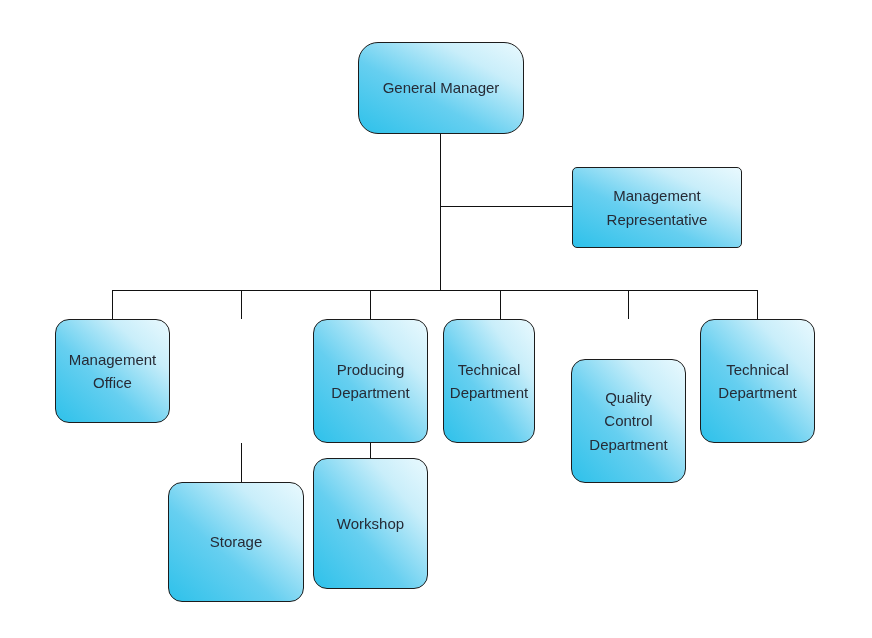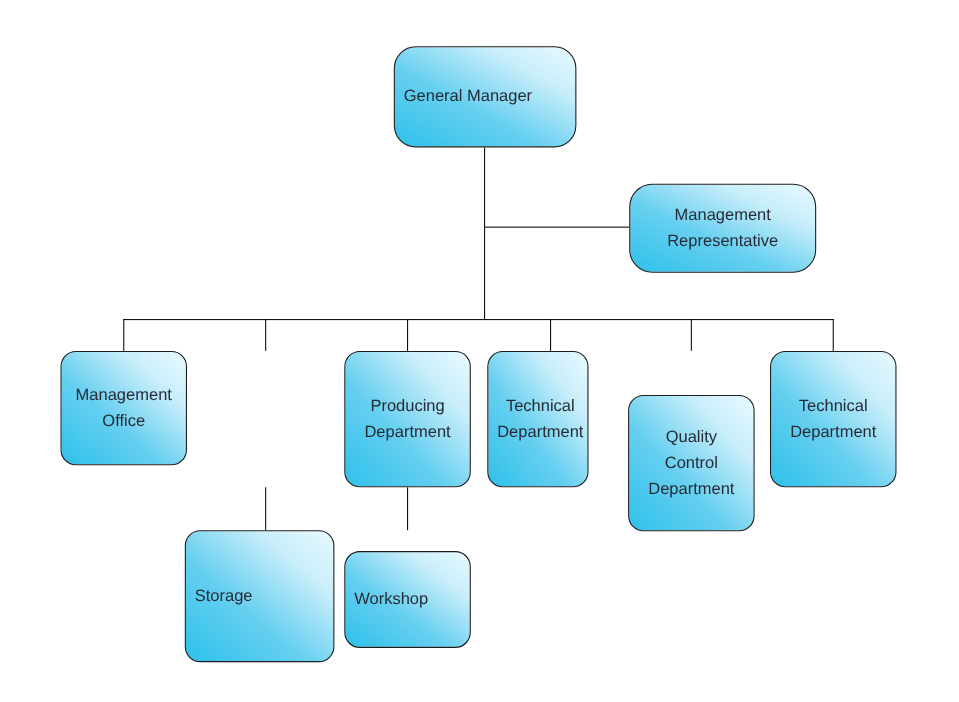--- a/index.html
+++ b/index.html
@@ -13,31 +13,32 @@
     height: 638px;
     background: #ffffff;
     font-family: "Liberation Sans", sans-serif;
     overflow: hidden;
   }
   .node {
     position: absolute;
     box-sizing: border-box;
     display: flex;
     align-items: center;
+    justify-content: center;
     text-align: center;
     border: 1.5px solid #1c1c1c;
     background: linear-gradient(to top right, #2ec1ea 0%, #66cff0 40%, #c9eefa 75%, #e9f9fe 100%);
     color: #262b36;
     font-size: 15px;
     line-height: 1.55;
     border-radius: 14px;
     padding: 4px 8px;
   }
   .node.lvl1 { border-radius: 20px; }
-  .node.lvl2 { border-radius: 21px; }
+  .node.lvl2 { border-radius: 5px; }
   .edge {
     position: absolute;
     background: #111111;
   }
   .edge.h { height: 1px; }
   .edge.v { width: 1px; }
 </style>
 </head>
 <body>
 
@@ -83,17 +84,17 @@
   </div>
 
   <div class="node" style="left:700px; top:319px; width:115px; height:124px;">
     <span>Technical Department</span>
   </div>
 
   <div class="node" style="left:168px; top:482px; width:136px; height:120px;">
     <span>Storage</span>
   </div>
 
-  <div class="node" style="left:313px; top:501px; width:115px; height:88px;">
+  <div class="node" style="left:313px; top:458px; width:115px; height:131px;">
     <span>Workshop</span>
   </div>
 
 </div>
 
 </body></html>

